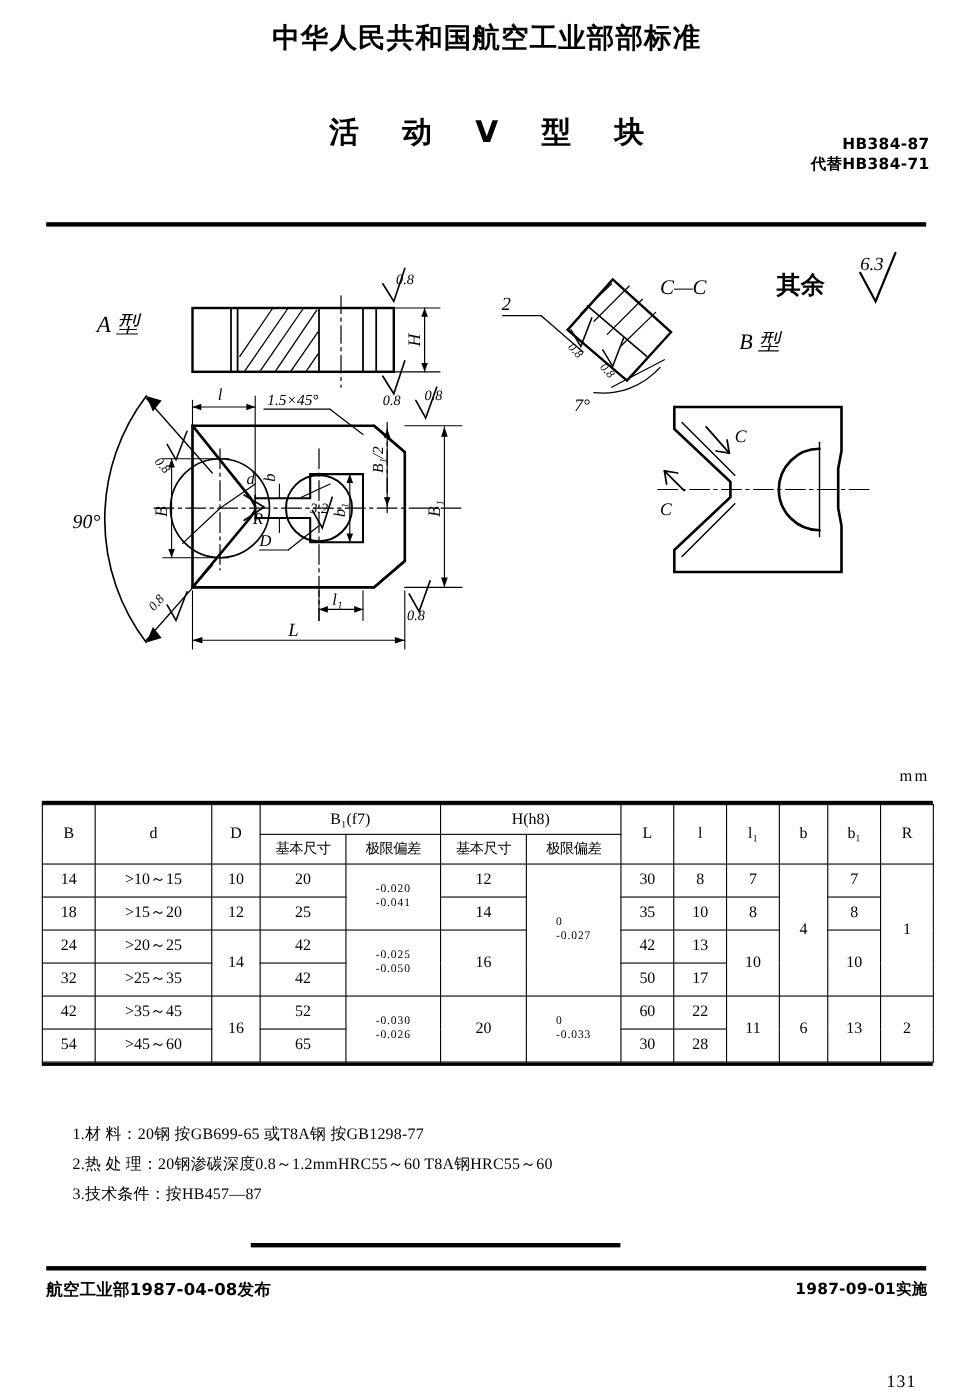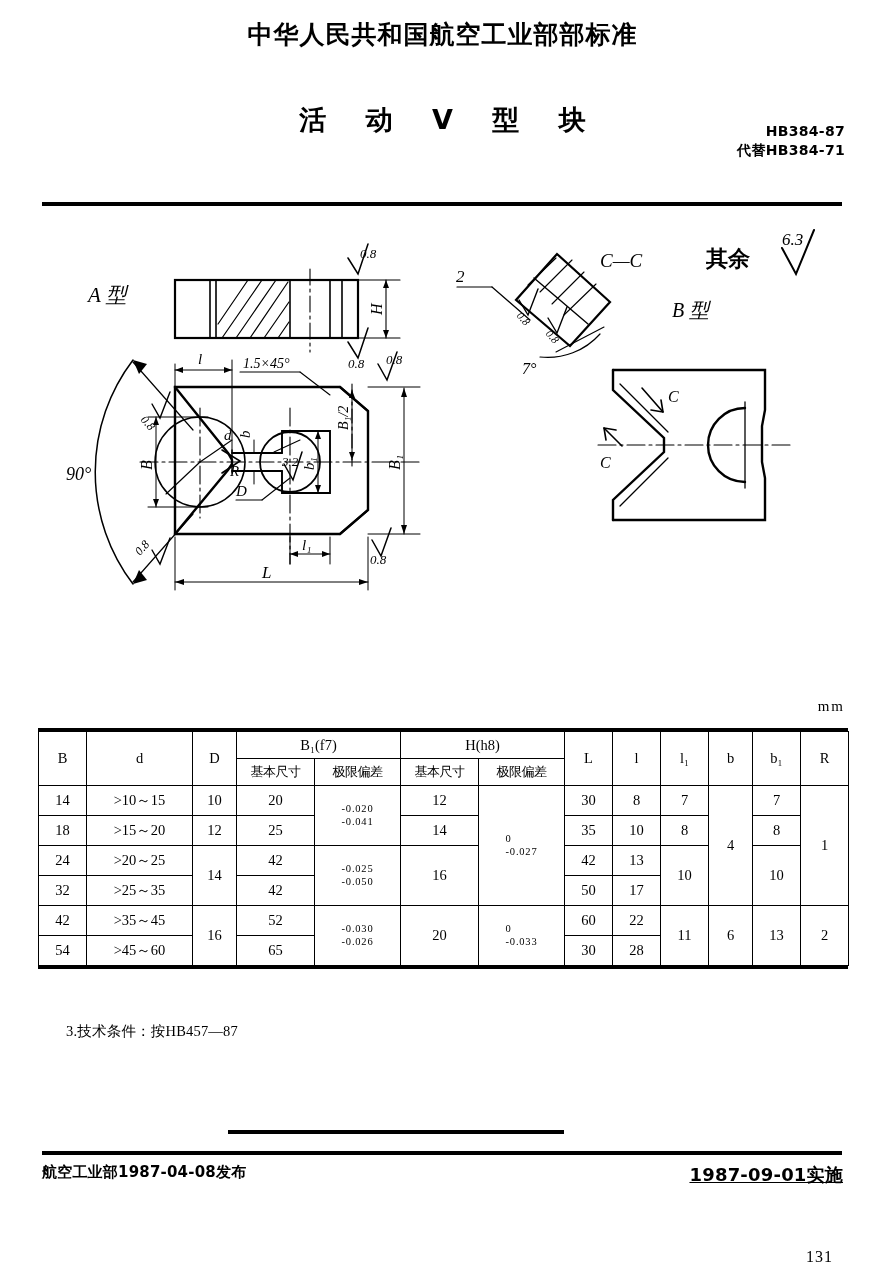--- a/index.html
+++ b/index.html
@@ -84,21 +84,21 @@
     position:absolute;top:1151px;left:42px;width:800px;height:4px;background:#000;
   }
   .ftr-left{
     position:absolute;top:1163px;left:42px;
     font-family:"DejaVu Sans","Liberation Sans",sans-serif;
     font-weight:bold;font-size:15px;letter-spacing:0.2px;
   }
   .ftr-right{
     position:absolute;top:1163px;right:42px;
     font-family:"DejaVu Sans","Liberation Sans",sans-serif;
-    font-weight:bold;font-size:18px;letter-spacing:0.2px;text-decoration:underline;
+    font-weight:bold;font-size:14px;letter-spacing:0.2px;
   }
   .ftr-page{
     position:absolute;top:1248px;right:52px;
     font-size:16px;letter-spacing:1px;
   }
 </style>
 </head>
 <body>
 
 <div class="page">
@@ -486,20 +486,26 @@
           <td>30</td>
           <td>28</td>
         </tr>
       </tbody>
     </table>
     <div class="tbl-bot-rule"></div>
   </div>
 
   <div class="notes">
     <div>
+      <span class="nlabel">1.</span><span class="nlabel">材    料：</span><span>20钢  按GB699-65   或T8A钢   按GB1298-77</span>
+    </div>
+    <div>
+      <span class="nlabel">2.</span><span class="nlabel">热 处 理：</span><span>20钢渗碳深度0.8～1.2mmHRC55～60   T8A钢HRC55～60</span>
+    </div>
+    <div>
       <span class="nlabel">3.</span><span class="nlabel">技术条件：</span><span>按HB457—87</span>
     </div>
   </div>
   <div class="rule-mid"></div>
 
   <div class="rule-bot"></div>
   <div class="ftr-left">航空工业部1987-04-08发布</div>
   <div class="ftr-right">1987-09-01实施</div>
   <div class="ftr-page">131</div>
 

